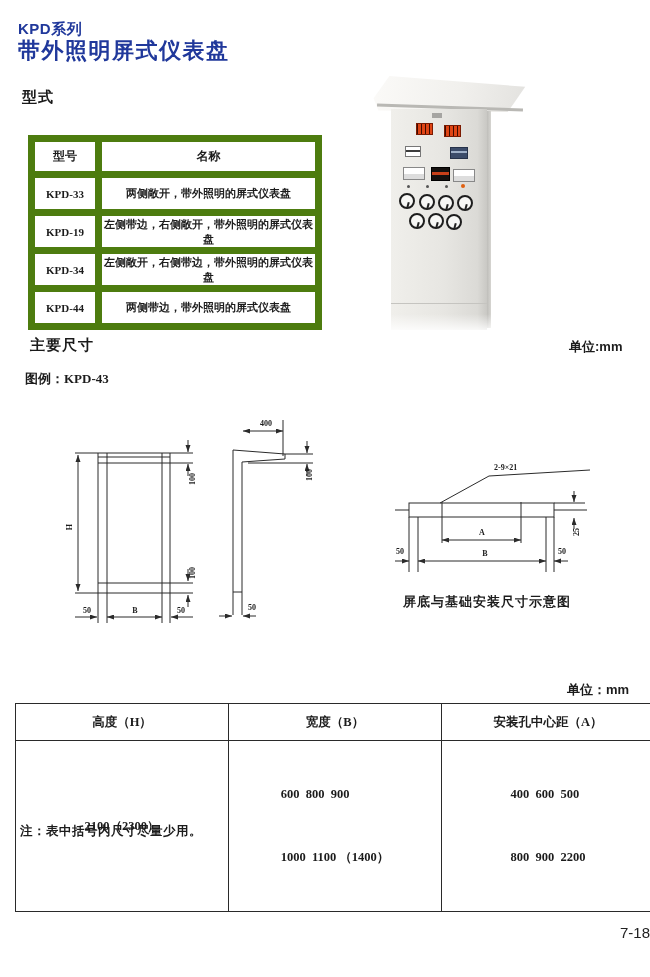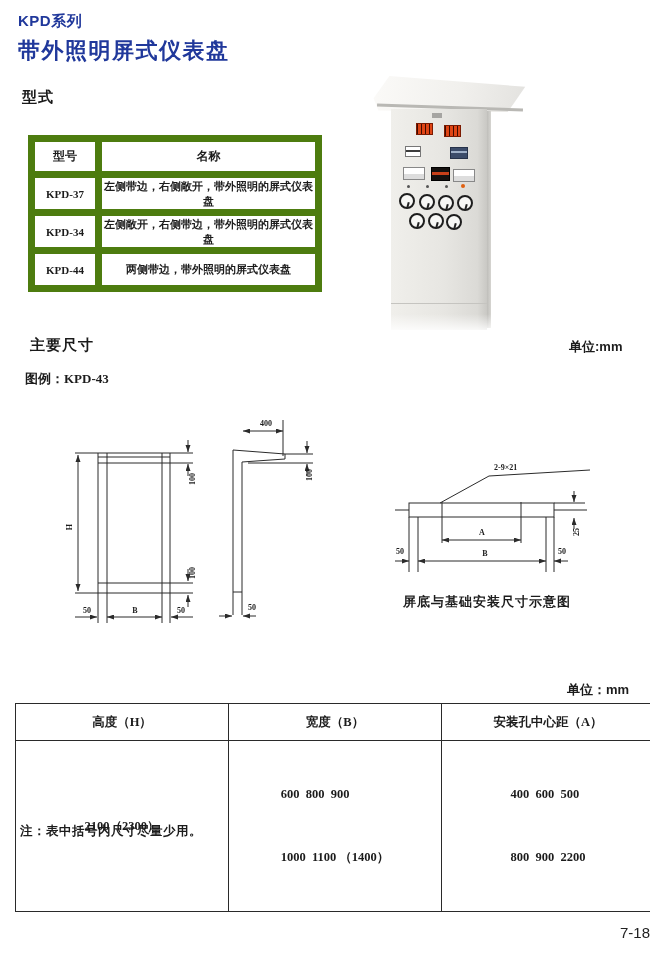--- a/index.html
+++ b/index.html
@@ -4,21 +4,21 @@
 <style>
   html,body{margin:0;padding:0;background:#888;}
   .page{
     position:relative;width:650px;height:977px;background:#ffffff;
     margin:0 auto;overflow:hidden;
     font-family:"Liberation Serif","DejaVu Serif",serif;color:#1c1c1c;
   }
   .abs{position:absolute;}
 
   
-  .series{left:18px;top:12px;font-family:"Liberation Sans","DejaVu Sans",sans-serif;
+  .series{left:18px;top:20px;font-family:"Liberation Sans","DejaVu Sans",sans-serif;
     font-weight:bold;font-size:15px;color:#20389b;letter-spacing:.5px;}
   .doctitle{left:18px;top:36px;font-family:"Liberation Sans","DejaVu Sans",sans-serif;
     font-weight:bold;font-size:22px;color:#20389b;letter-spacing:1.5px;}
   .sec-head{font-family:Liberation Mono, monospace;font-weight:bold;
     font-size:15px;color:#1a1a1a;letter-spacing:1px;}
   .unit{font-family:"Liberation Sans","DejaVu Sans",sans-serif;font-weight:bold;font-size:13px;margin-left:11px;}
   .legend{left:25px;top:370px;font-weight:bold;font-size:13px;}
 
   
   table{border-collapse:collapse;font-weight:bold;}
@@ -91,21 +91,25 @@
 
   <div class="abs sec-head" style="left:22px;top:88px;">型式</div>
 
   <table class="abs t1">
     <tbody>
         <tr>
       <th class="c-model">型号</th>
       <th>名称</th>
     </tr>
     <tr>
-      <td>KPD-37</td>
+      <td>KPD-33</td>
+      <td>两侧敞开，带外照明的屏式仪表盘</td>
+    </tr>
+    <tr>
+      <td>KPD-19</td>
       <td>左侧带边，右侧敞开，带外照明的屏式仪表盘</td>
     </tr>
     <tr>
       <td>KPD-34</td>
       <td>左侧敞开，右侧带边，带外照明的屏式仪表盘</td>
     </tr>
     <tr>
       <td>KPD-44</td>
       <td>两侧带边，带外照明的屏式仪表盘</td>
     </tr>

